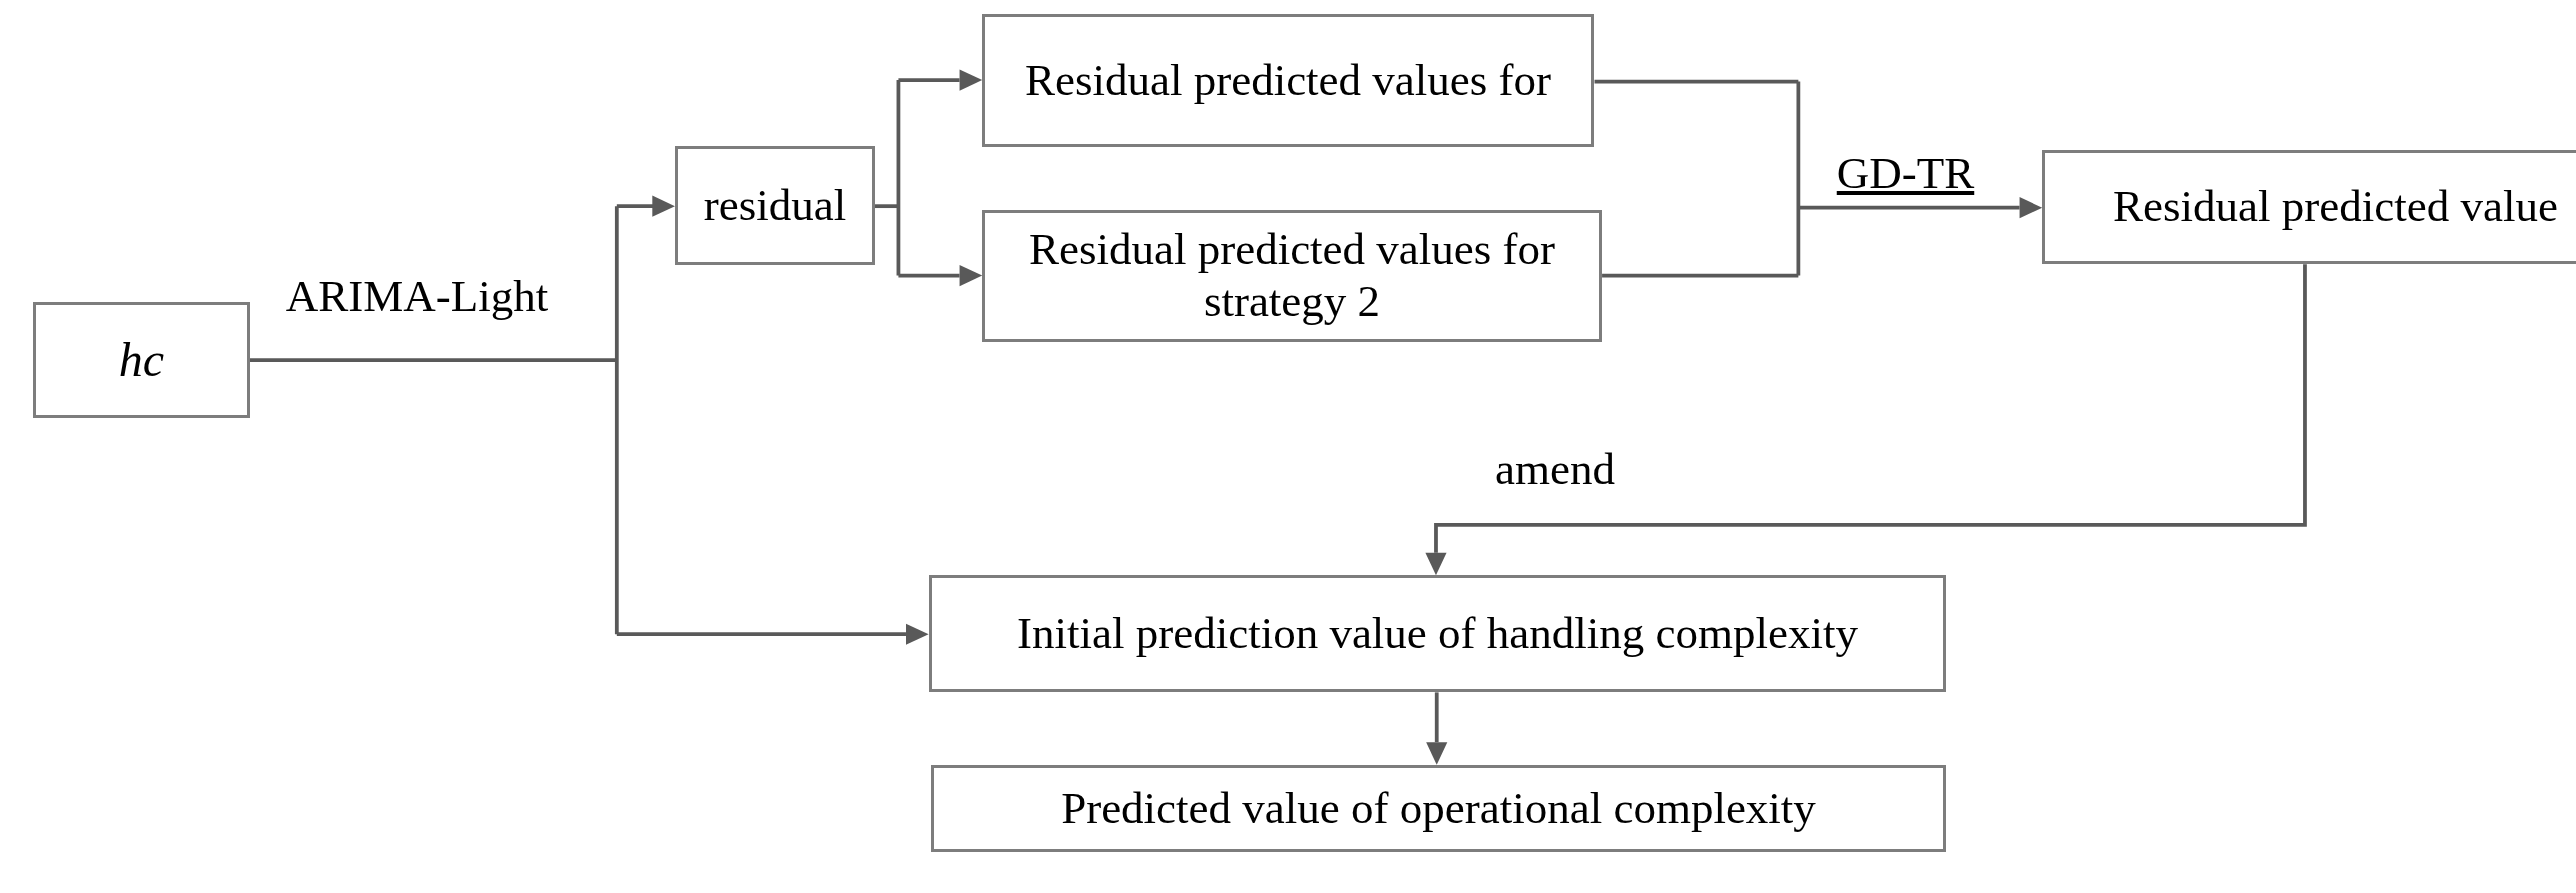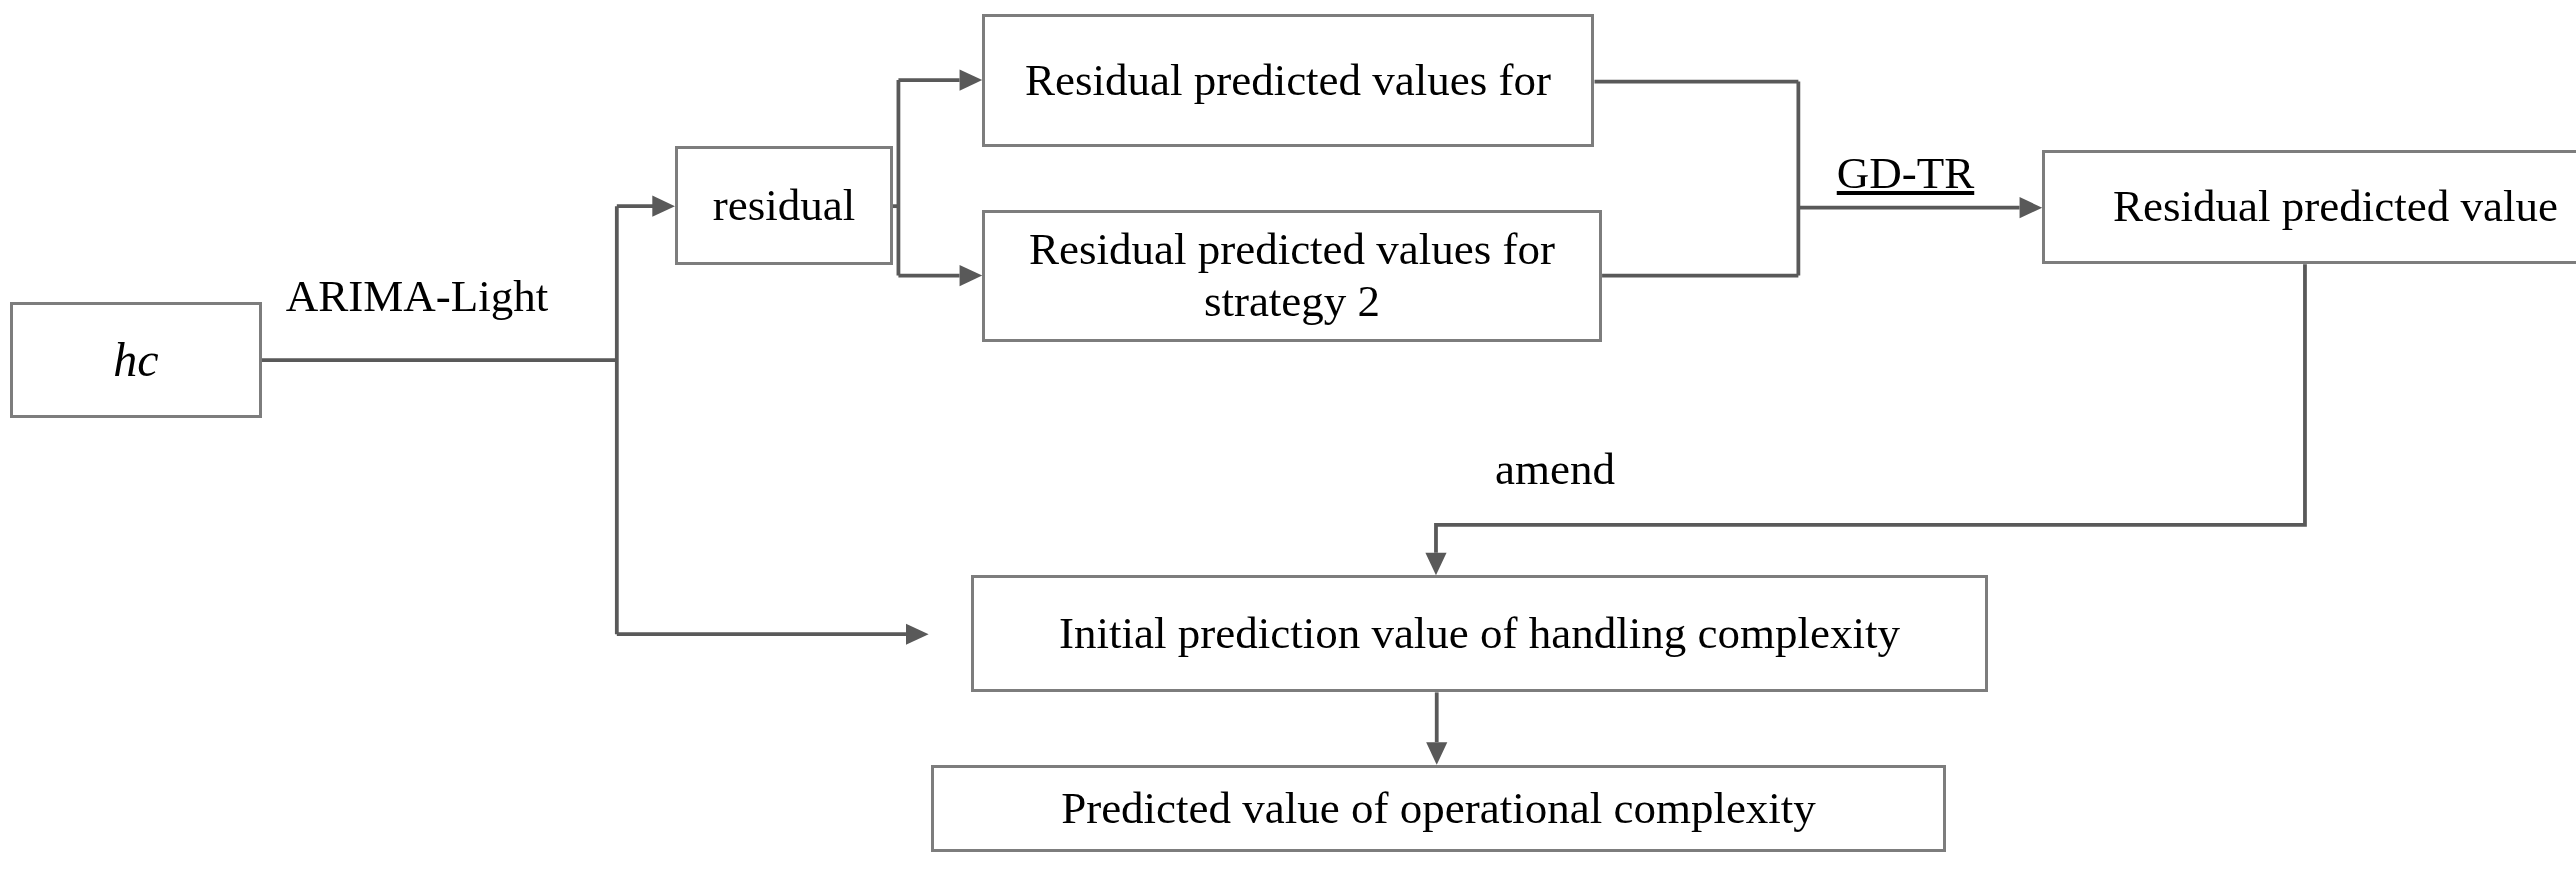--- a/index.html
+++ b/index.html
@@ -38,26 +38,26 @@
     background: #ffffff;
     display: flex;
     align-items: center;
     justify-content: center;
     text-align: center;
     font-size: 45px;
     line-height: 1.15;
     white-space: nowrap;
   }
   .box .lbl { display: block; }
-  #box-hc        { left: 10px;   top: 302px;  width: 252px;  height: 116px; font-style: italic; font-size: 48px; }
-  #box-residual  { left: 675px;  top: 146px;  width: 218px;  height: 119px; }
+  #box-hc        { left: 33px;   top: 302px;  width: 217px;  height: 116px; font-style: italic; font-size: 48px; }
+  #box-residual  { left: 675px;  top: 146px;  width: 200px;  height: 119px; }
   #box-s1        { left: 982px; top: 14.3px;   width: 612px;  height: 133px; }
   #box-s2        { left: 982px; top: 210px;  width: 620px;  height: 132px; }
   #box-rpv       { left: 2042px; top: 150px;  width: 587px;  height: 114px; }
-  #box-initial   { left: 971px; top: 575px;  width: 1017px; height: 117px; }
+  #box-initial   { left: 929px; top: 575px;  width: 1017px; height: 117px; }
   #box-predicted { left: 931px; top: 765px; width: 1015px; height: 87px; }
   .edge-label {
     position: absolute;
     font-size: 45px;
     line-height: 1.1;
     text-align: center;
     white-space: nowrap;
   }
   #label-arima { left: 226px;  top: 272px; width: 382px; }
   #label-gdtr  { left: 1786px; top: 149px; width: 239px; text-decoration: underline; }

